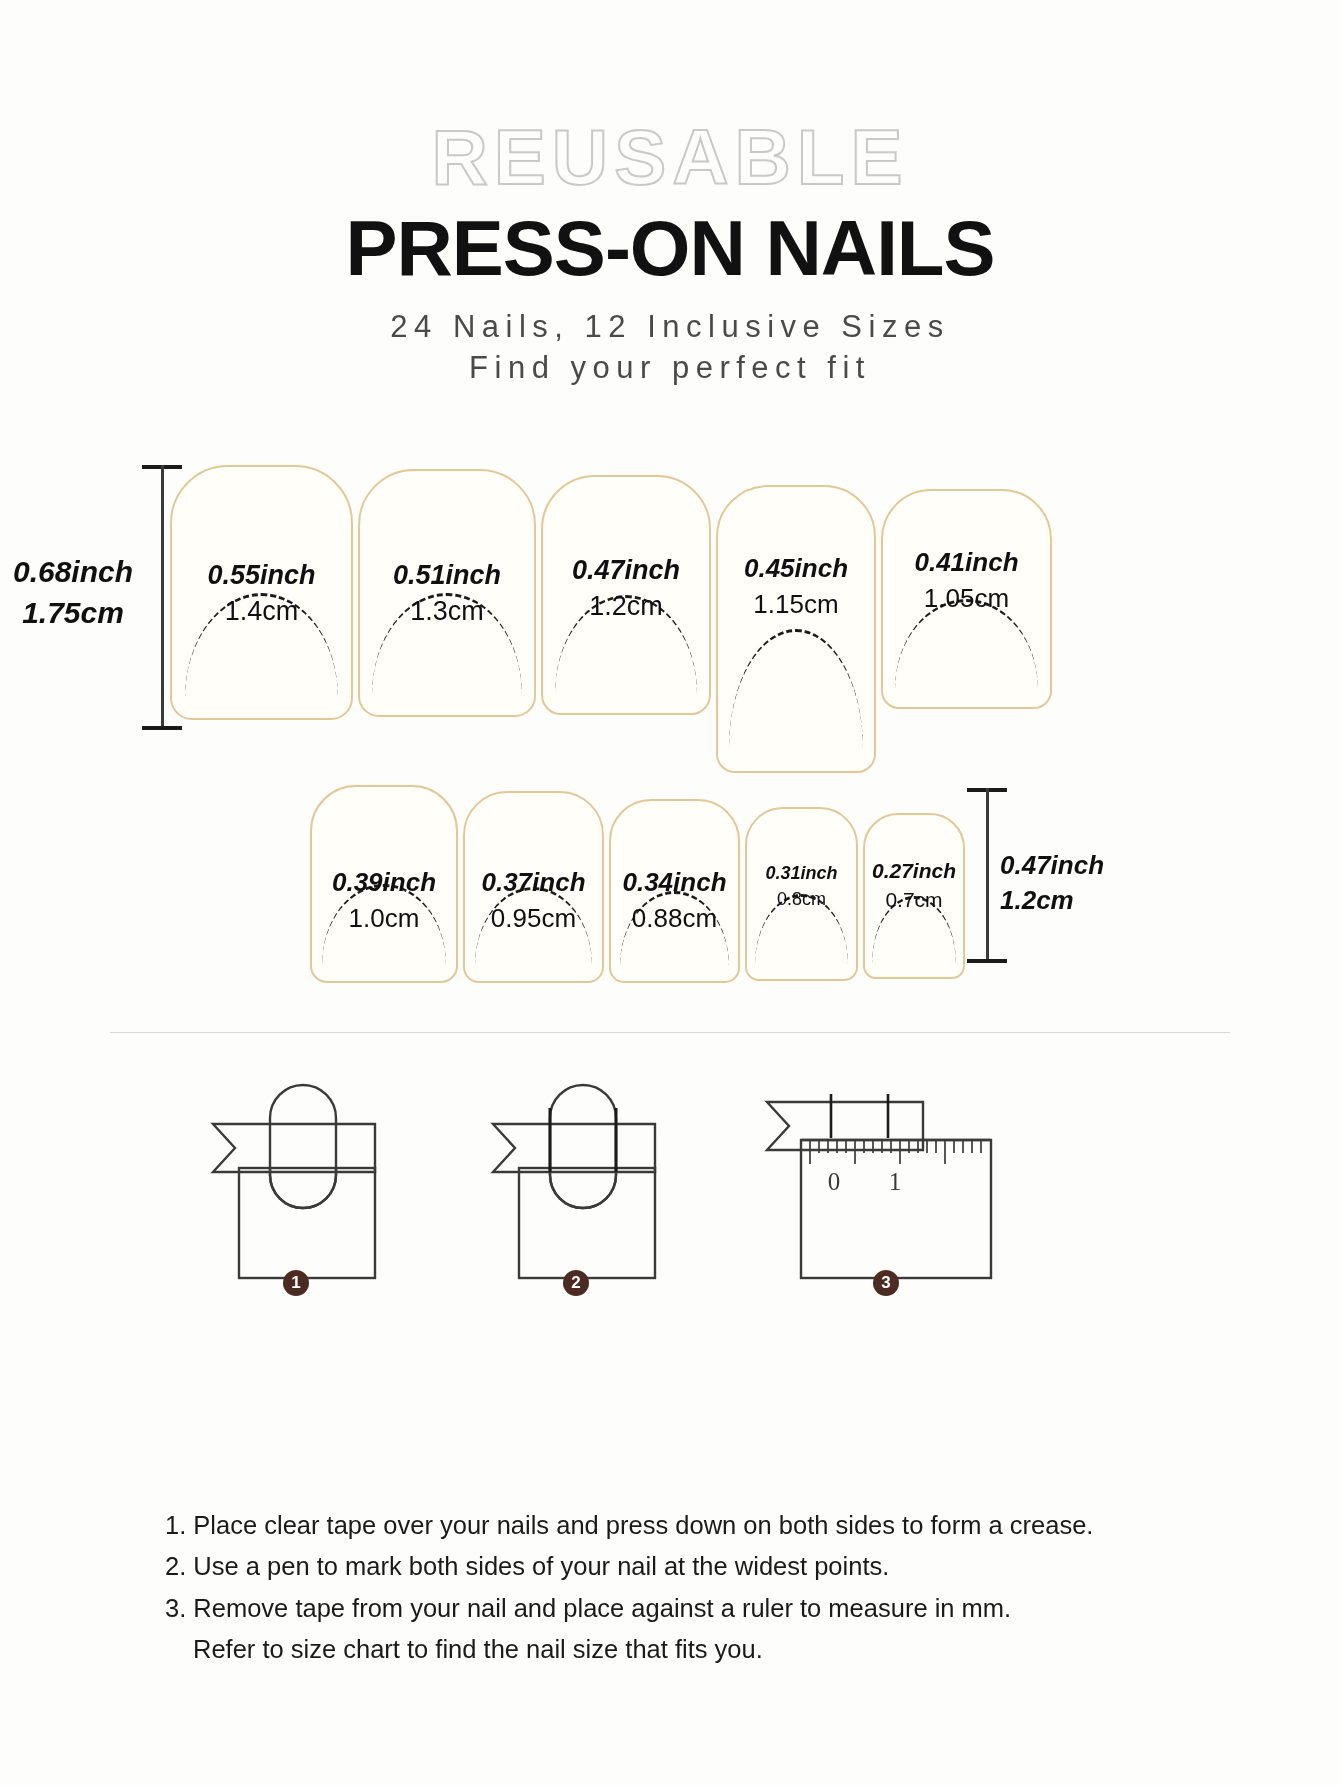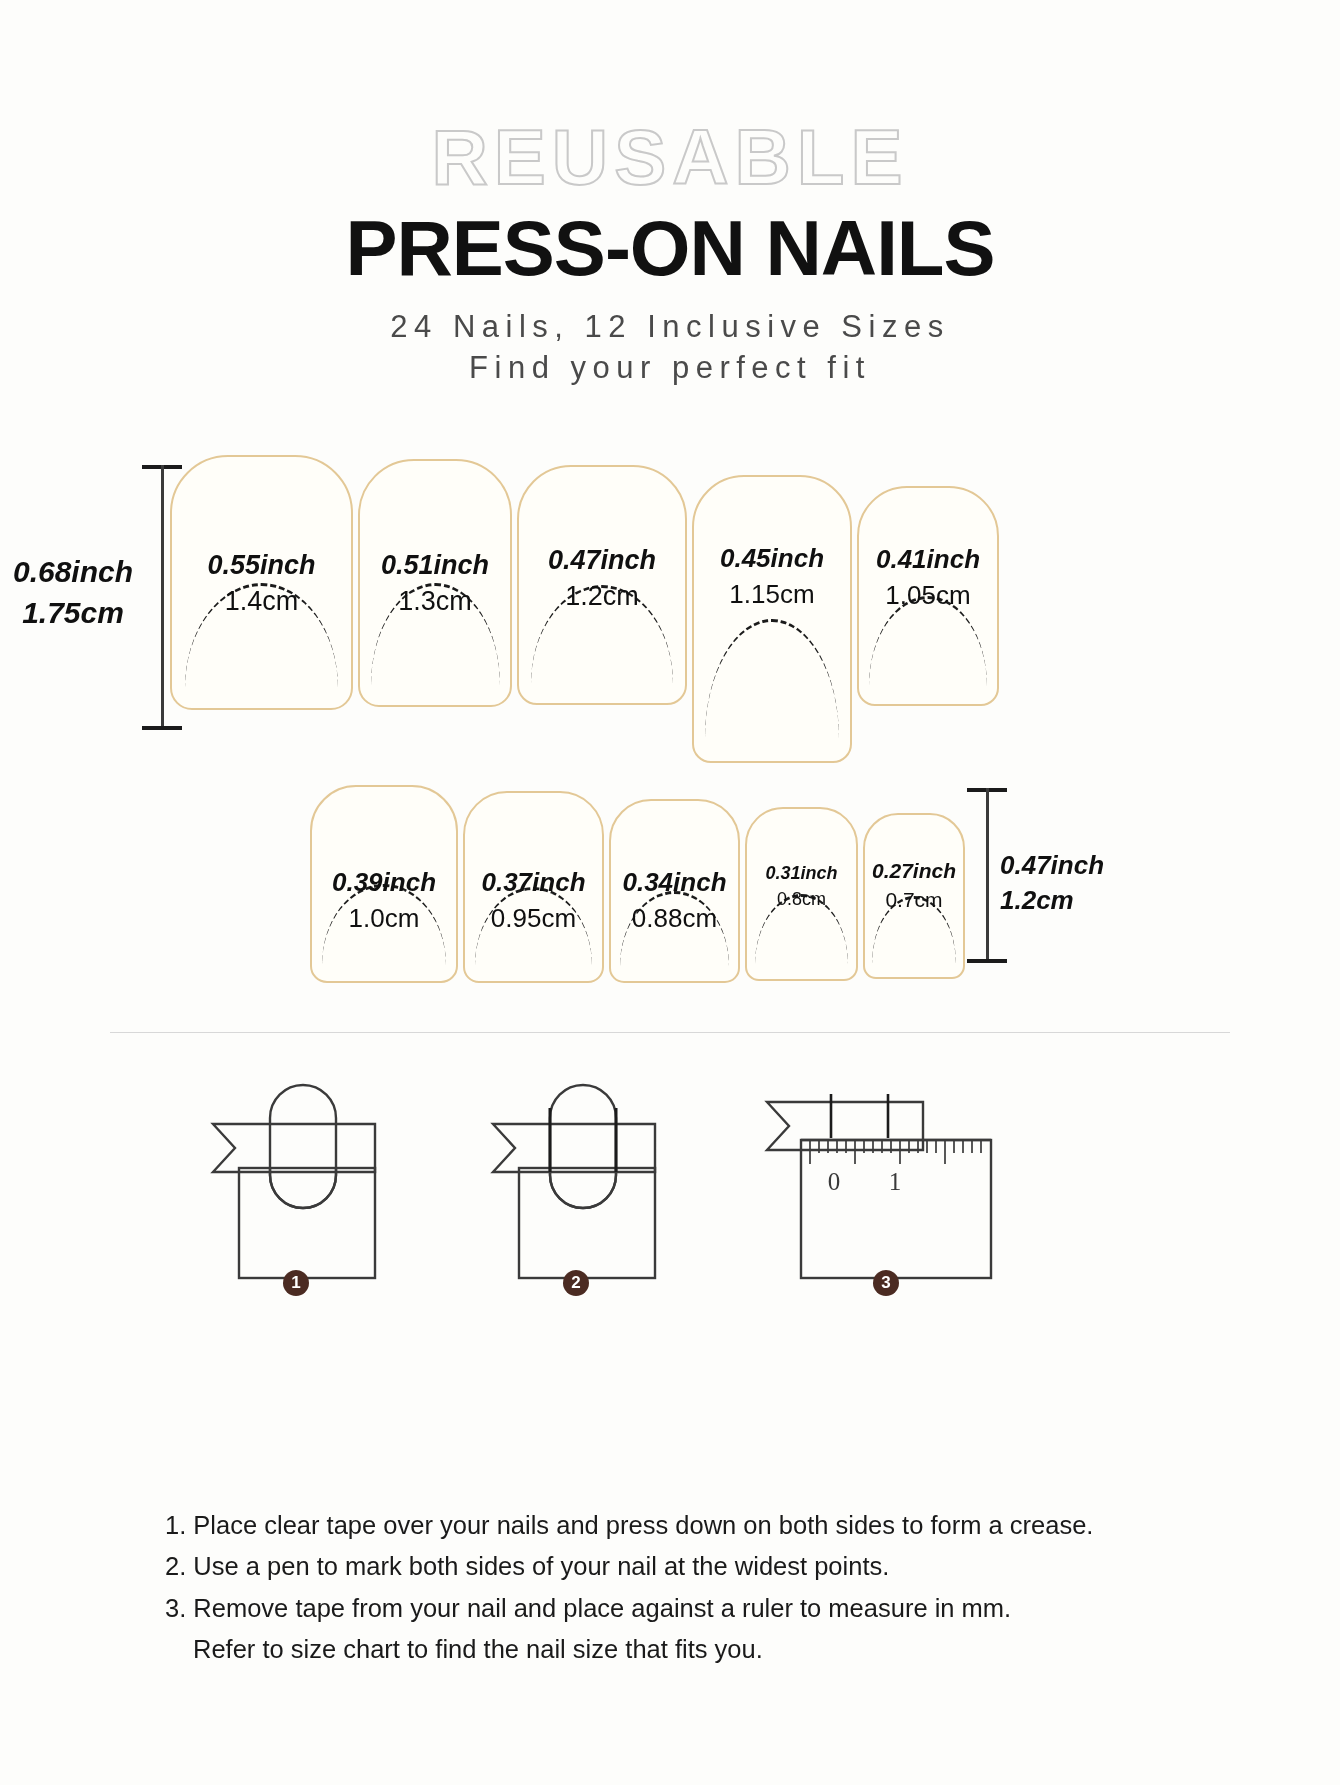--- a/index.html
+++ b/index.html
@@ -205,50 +205,50 @@
   <div class="measure" style="left:150px; top:25px; width:24px; height:265px;">
     <div class="cap top"></div>
     <div class="bar"></div>
     <div class="cap bottom"></div>
   </div>
   <div class="measure-label" style="left:8px; top:112px; width:130px; font-size:30px;">
     <span>0.68inch</span><br>
     <span>1.75cm</span>
   </div>
 
-  <div class="nail-row" style="left:170px; top:15px;text-decoration:underline;">
+  <div class="nail-row" style="left:170px; top:25px;text-decoration:underline;">
     <div class="nail" style="width:183px; height:255px; border-radius:58px 58px 22px 22px; margin-right:5px;">
       <div class="smile"></div>
       <div class="lbl" style="top:93px; font-size:27px;">
         <span class="inch">0.55inch</span>
         <span class="cm">1.4cm</span>
       </div>
     </div>
-    <div class="nail" style="width:154px; height:248px; border-radius:56px 56px 21px 21px; margin-right:5px; margin-top:4px;">
+    <div class="nail" style="width:178px; height:248px; border-radius:56px 56px 21px 21px; margin-right:5px; margin-top:4px;">
       <div class="smile"></div>
       <div class="lbl" style="top:89px; font-size:27px;">
         <span class="inch">0.51inch</span>
         <span class="cm">1.3cm</span>
       </div>
     </div>
     <div class="nail" style="width:170px; height:240px; border-radius:54px 54px 20px 20px; margin-right:5px; margin-top:10px;">
       <div class="smile"></div>
       <div class="lbl" style="top:78px; font-size:27px;">
         <span class="inch">0.47inch</span>
         <span class="cm">1.2cm</span>
       </div>
     </div>
     <div class="nail" style="width:160px; height:288px; border-radius:52px 52px 19px 19px; margin-right:5px; margin-top:20px;">
       <div class="smile"></div>
       <div class="lbl" style="top:66px; font-size:26px;">
         <span class="inch">0.45inch</span>
         <span class="cm">1.15cm</span>
       </div>
     </div>
-    <div class="nail" style="width:142px; height:220px; border-radius:50px 50px 18px 18px; margin-top:31px;">
+    <div class="nail" style="width:171px; height:220px; border-radius:50px 50px 18px 18px; margin-top:24px;">
       <div class="smile"></div>
       <div class="lbl" style="top:56px; font-size:26px;">
         <span class="inch">0.41inch</span>
         <span class="cm">1.05cm</span>
       </div>
     </div>
   </div>
 
   <div class="nail-row" style="left:310px; top:345px;text-decoration:underline;">
     <div class="nail" style="width:148px; height:198px; border-radius:46px 46px 17px 17px; margin-right:5px;">

